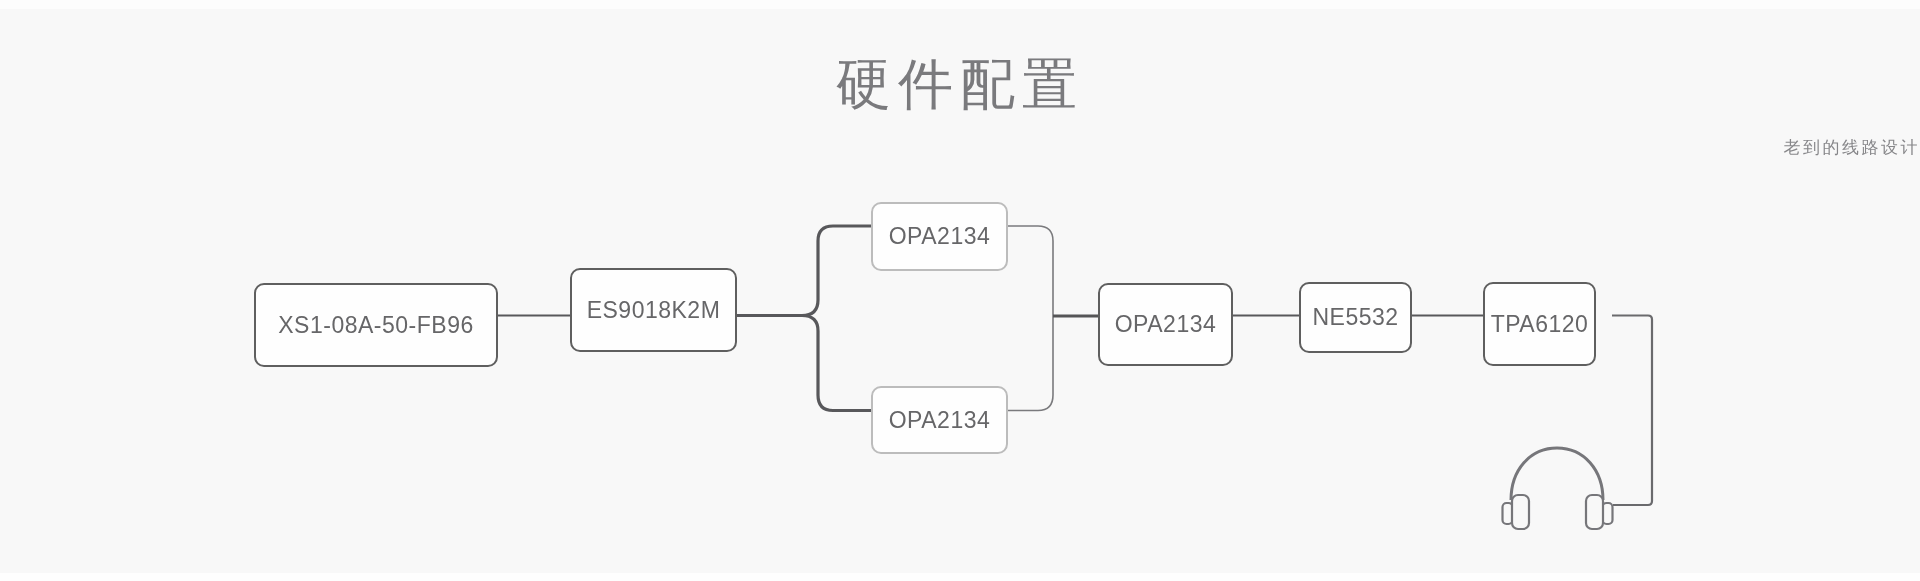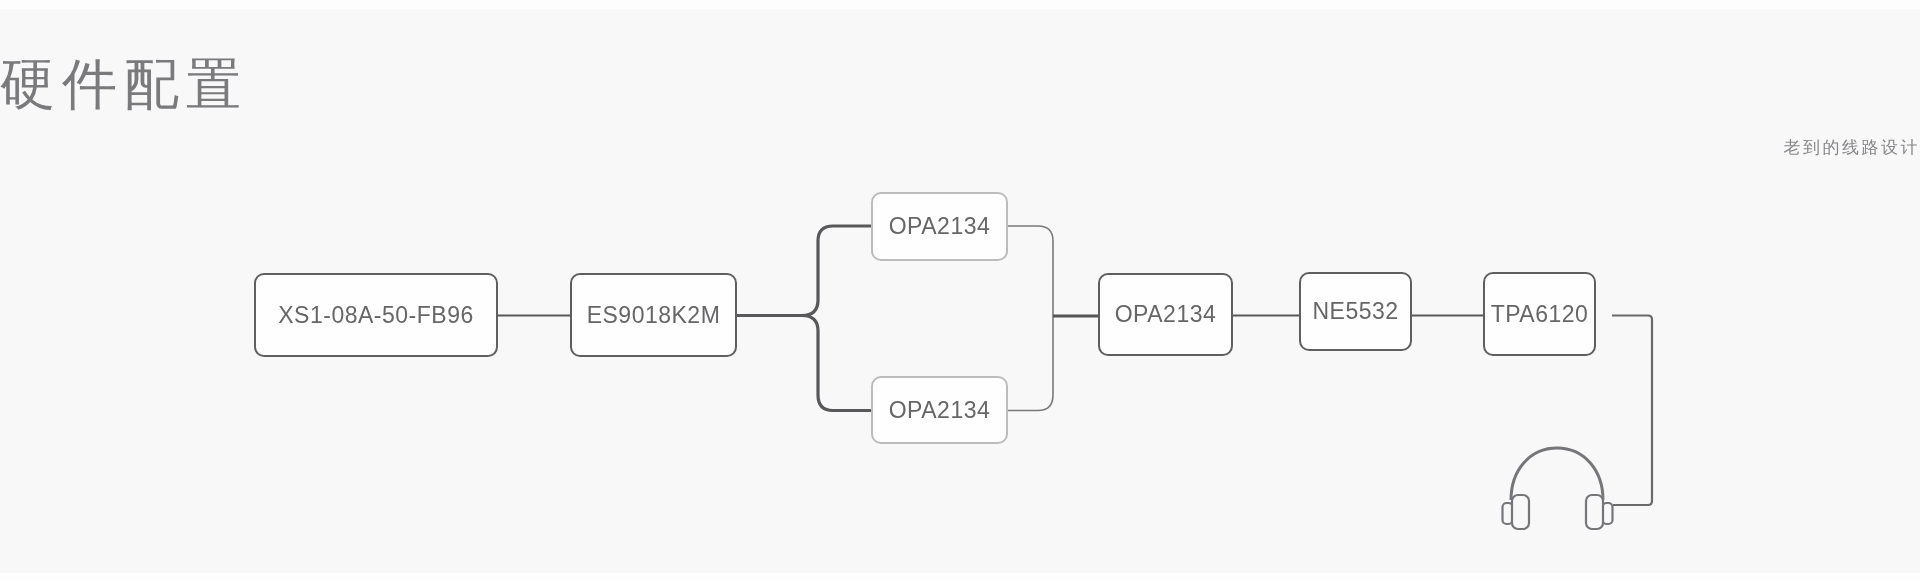--- a/index.html
+++ b/index.html
@@ -7,20 +7,21 @@
     width:1920px;height:581px;
     background:#f8f8f8;
     font-family:"Liberation Sans","DejaVu Sans",sans-serif;
     position:relative;overflow:hidden;
   }
   .strip-top{position:absolute;left:0;top:0;width:1920px;height:9px;background:#fdfdfd;}
   .strip-bottom{position:absolute;left:0;top:573px;width:1920px;height:8px;background:#fefefe;}
 
   .page-title{
     position:absolute;left:0;top:48px;width:1920px;
+    text-align:center;
     font-size:55px;font-weight:300;
     letter-spacing:7px;
     color:#7a7a7d;
   }
   .page-subtitle{
     position:absolute;left:0;top:136px;width:1920px;
     text-align:right;
     font-size:17px;font-weight:400;
     letter-spacing:2.5px;
     color:#87878a;
@@ -30,32 +31,33 @@
     position:absolute;
     box-sizing:border-box;
     background:#fefefe;
     border:2px solid #5f5f5f;
     border-radius:10px;
     display:flex;align-items:center;justify-content:center;
     font-size:23px;
     letter-spacing:0.5px;
     color:#666668;
     white-space:nowrap;
+    margin-top:10px;
   }
   .node.branch{border-color:#bcbcbc;}
 
   #wires{position:absolute;left:0;top:0;}
 
   
   #n-xs1    {left:254px; top:273px; width:244px; height:84px;}
-  #n-es9018 {left:570px; top:273px; width:167px; height:84px;}
+  #n-es9018 {left:570px; top:258px; width:167px; height:84px;}
   #n-opa-t  {left:871px; top:192px; width:137px; height:69px;}
   #n-opa-b  {left:871px; top:376px; width:137px; height:68px;}
   #n-opa-m  {left:1098px;top:273px; width:135px; height:83px;}
-  #n-ne5532 {left:1299px;top:272px; width:113px; height:79px;}
+  #n-ne5532 {left:1299px;top:272px; width:113px; height:71px;}
   #n-tpa6120{left:1483px;top:272px; width:113px; height:84px;}
 </style>
 </head>
 <body>
 
 <div class="strip-top"></div>
 <div class="strip-bottom"></div>
 
 <div class="page-title">硬件配置</div>
 <div class="page-subtitle">老到的线路设计</div>

